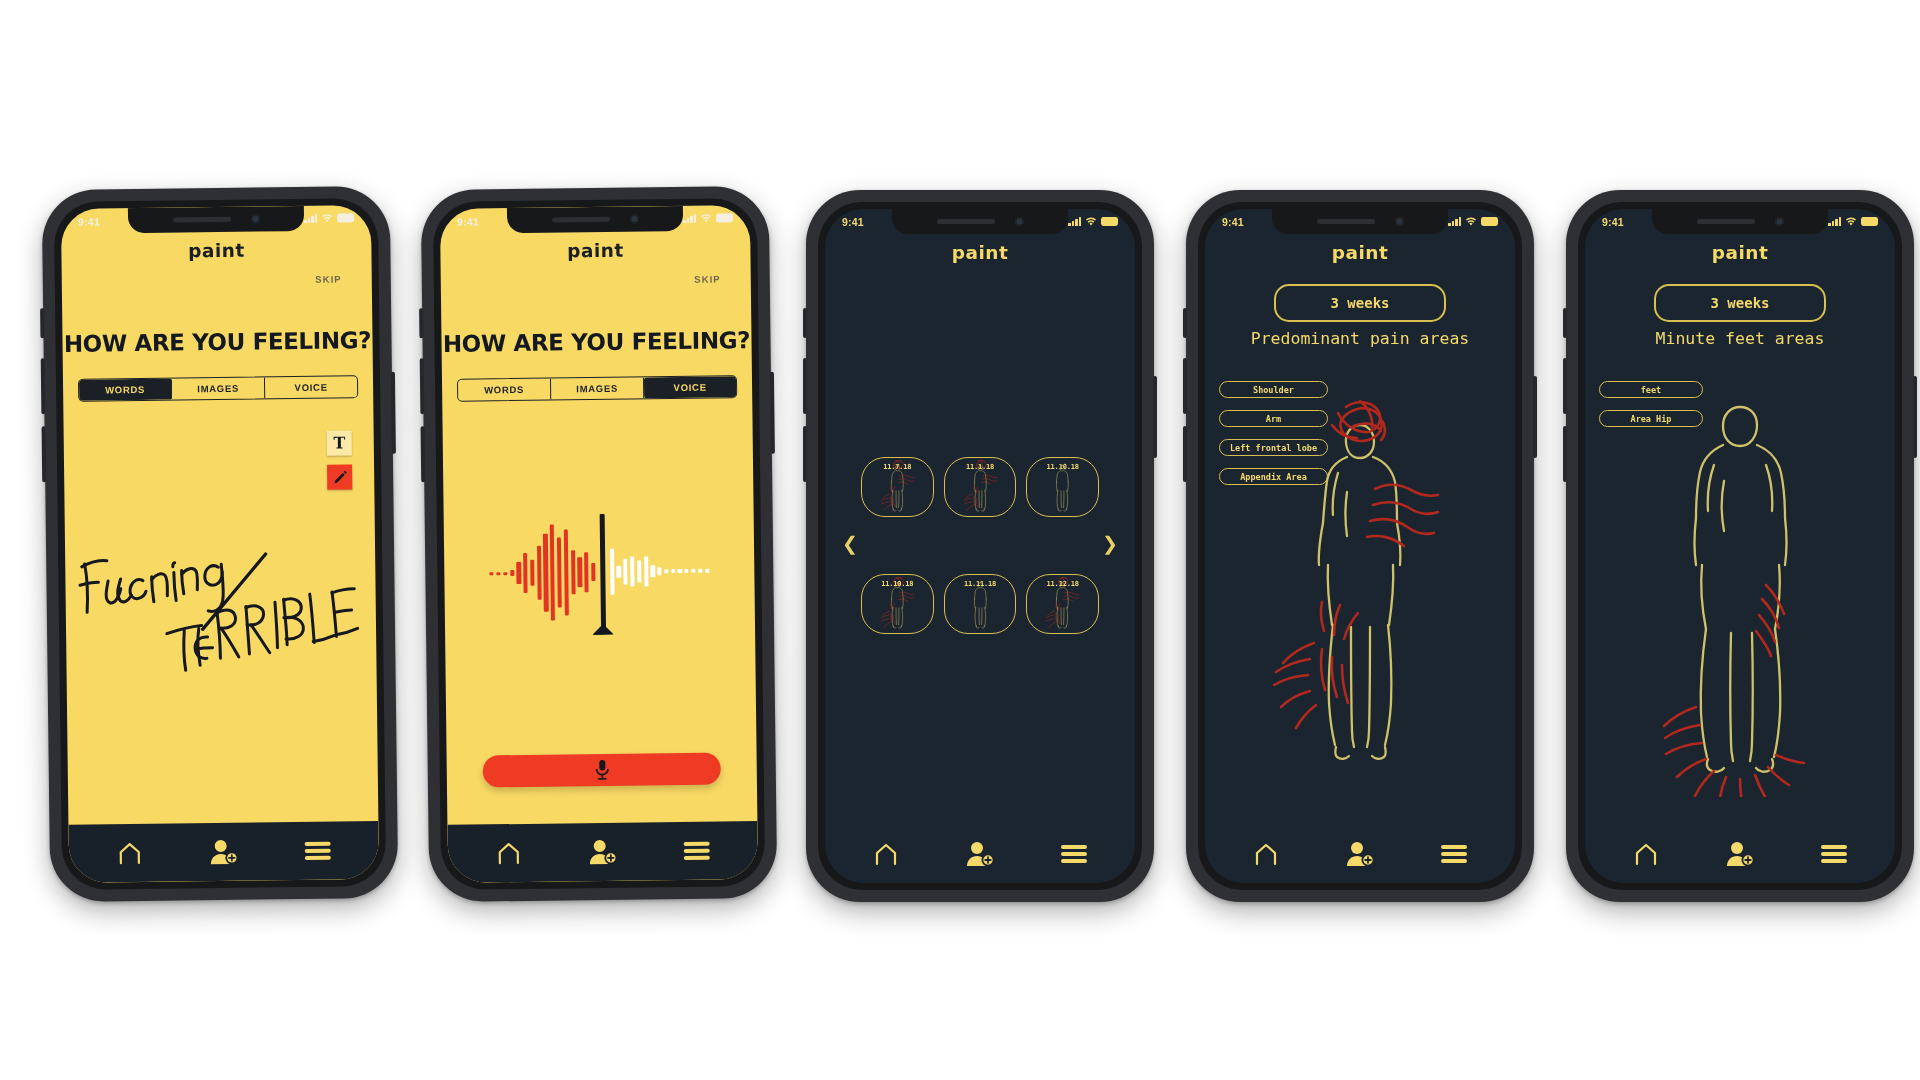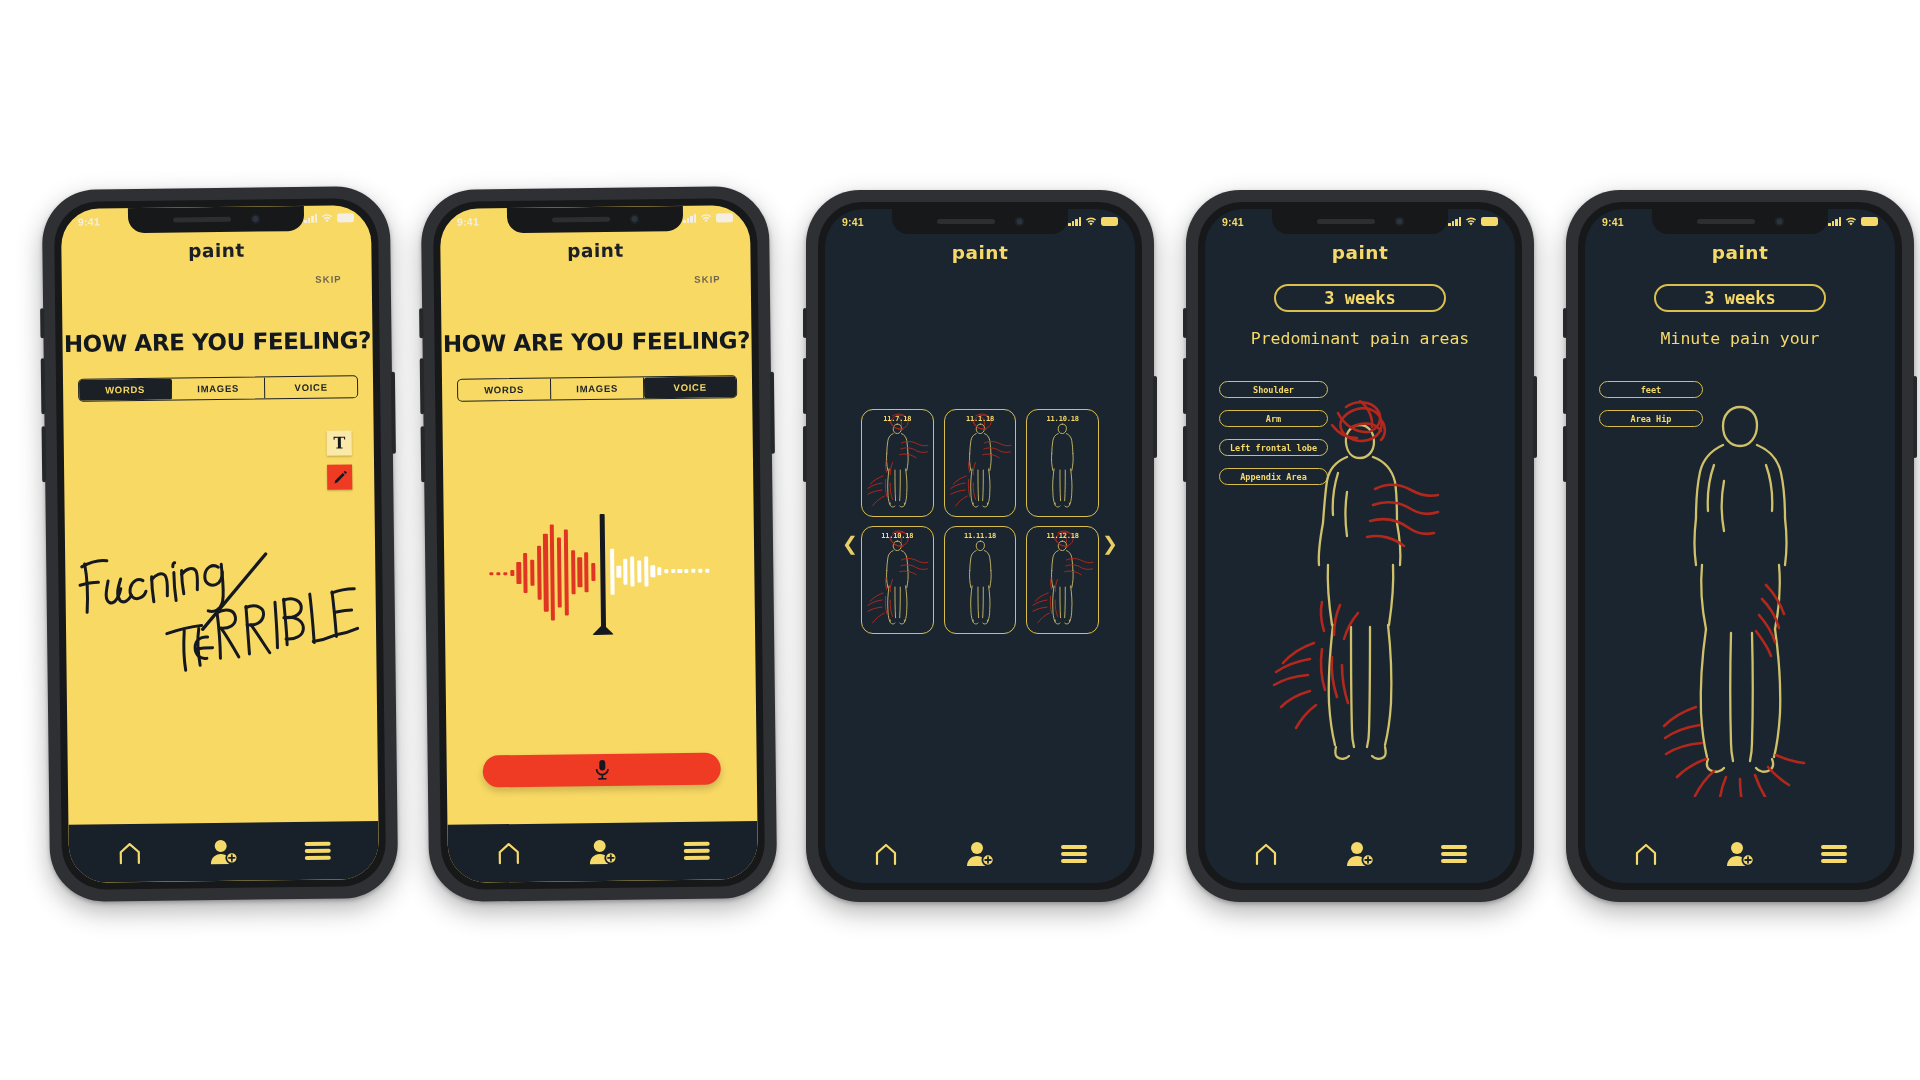--- a/index.html
+++ b/index.html
@@ -192,25 +192,25 @@
     position: absolute; top: 80px; left: 20px; right: 20px;
     text-align: center;
     font-family: "DejaVu Sans Mono", monospace;
     font-weight: bold;
     font-size: 17.5px; line-height: 1.45;
     color: #f5da6a;
     letter-spacing: -.1px;
   }
   .pill {
     position: absolute; top: 75px; left: 50%; transform: translateX(-50%);
-    min-width: 172px; height: 28px;
+    min-width: 172px; height: 38px;
     border: 2px solid #d9bf4e; border-radius: 15px;
     display: flex; align-items: center; justify-content: center;
     font-family: "DejaVu Sans Mono", monospace;
-    font-weight: bold; font-size: 17px;
+    font-weight: bold; font-size: 14px;
     color: #f5da6a;
   }
   .section-title {
     position: absolute; top: 120px; left: 10px; right: 10px;
     text-align: center;
     font-family: "DejaVu Sans Mono", monospace;
     font-weight: normal; font-size: 16.5px;
     color: #f5da6a;
   }
   .tag-list { position: absolute; top: 172px; left: 14px; display: flex; flex-direction: column; gap: 12px; }
@@ -227,22 +227,23 @@
   .grid {
     position: absolute; top: 200px; left: 36px; right: 36px;
     display: grid;
     grid-template-columns: repeat(3, 1fr);
     grid-template-rows: repeat(2, 108px);
     gap: 9px 10px;
   }
   .card {
     position: relative;
     border: 1.7px solid #d9bf4e;
-    border-radius: 12px;
+    border-radius: 24px;
     overflow: hidden;
+    margin-top: 48px;
   }
   .card-date {
     position: absolute; top: 5px; left: 0; right: 0;
     text-align: center;
     font-family: "DejaVu Sans Mono", monospace;
     font-weight: bold; font-size: 7px;
     color: #f5da6a;
     letter-spacing: -.2px;
     z-index: 2;
   }
@@ -889,21 +890,21 @@
               <path d="M6 8.6 4.3 6.5a2.6 2.6 0 0 1 3.4 0Z" fill="currentColor"></path>
               <path d="M2.6 4.6a5.2 5.2 0 0 1 6.8 0l-1 1.1a3.8 3.8 0 0 0-4.8 0Z" fill="currentColor"></path>
               <path d="M.9 2.5a7.8 7.8 0 0 1 10.2 0l-1 1.1a6.4 6.4 0 0 0-8.2 0Z" fill="currentColor"></path>
             </svg>
             <span class="batt"></span>
           </span>
         </div>
 
         <div class="brand">paint</div>
         <div class="pill">3 weeks</div>
-        <div class="section-title">Minute pain your</div>
+        <div class="section-title">Minute feet areas</div>
 
         <div class="tag-list" id="tags-minute">
             <div class="tag">feet</div>
             <div class="tag">Area Hip</div>
           </div>
 
         <svg class="figure-big" viewBox="0 0 300 420">
           <g fill="none" stroke="#cfc06a" stroke-width="2.3" stroke-linecap="round" stroke-linejoin="round">
             <path d="M150 30c-10 0-17 8-17 19 0 12 7 20 17 20s17-9 17-21c0-11-7-18-17-18Z"></path>
             <path d="M133 68c-11 5-20 14-23 27-3 14-4 30-4 46"></path>

